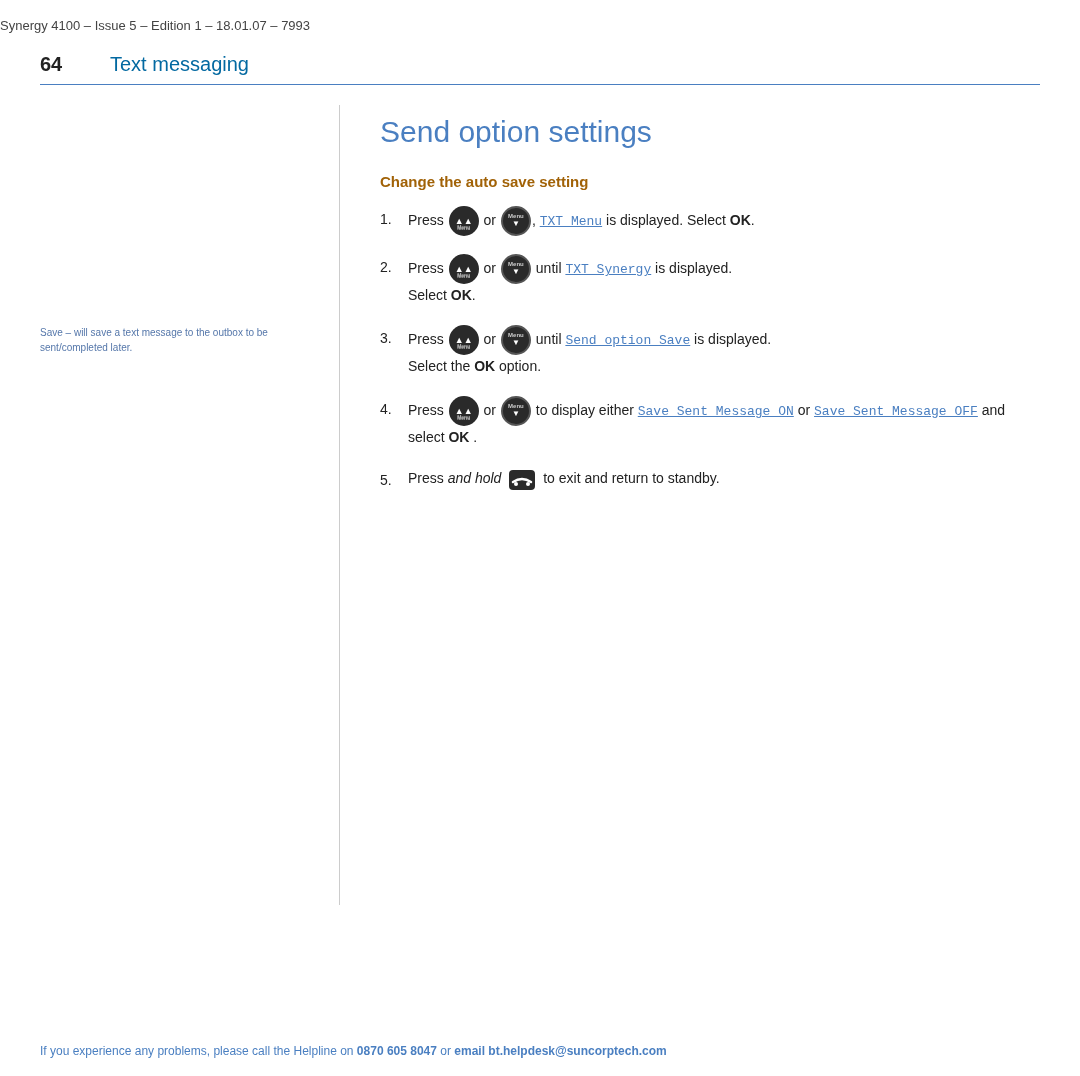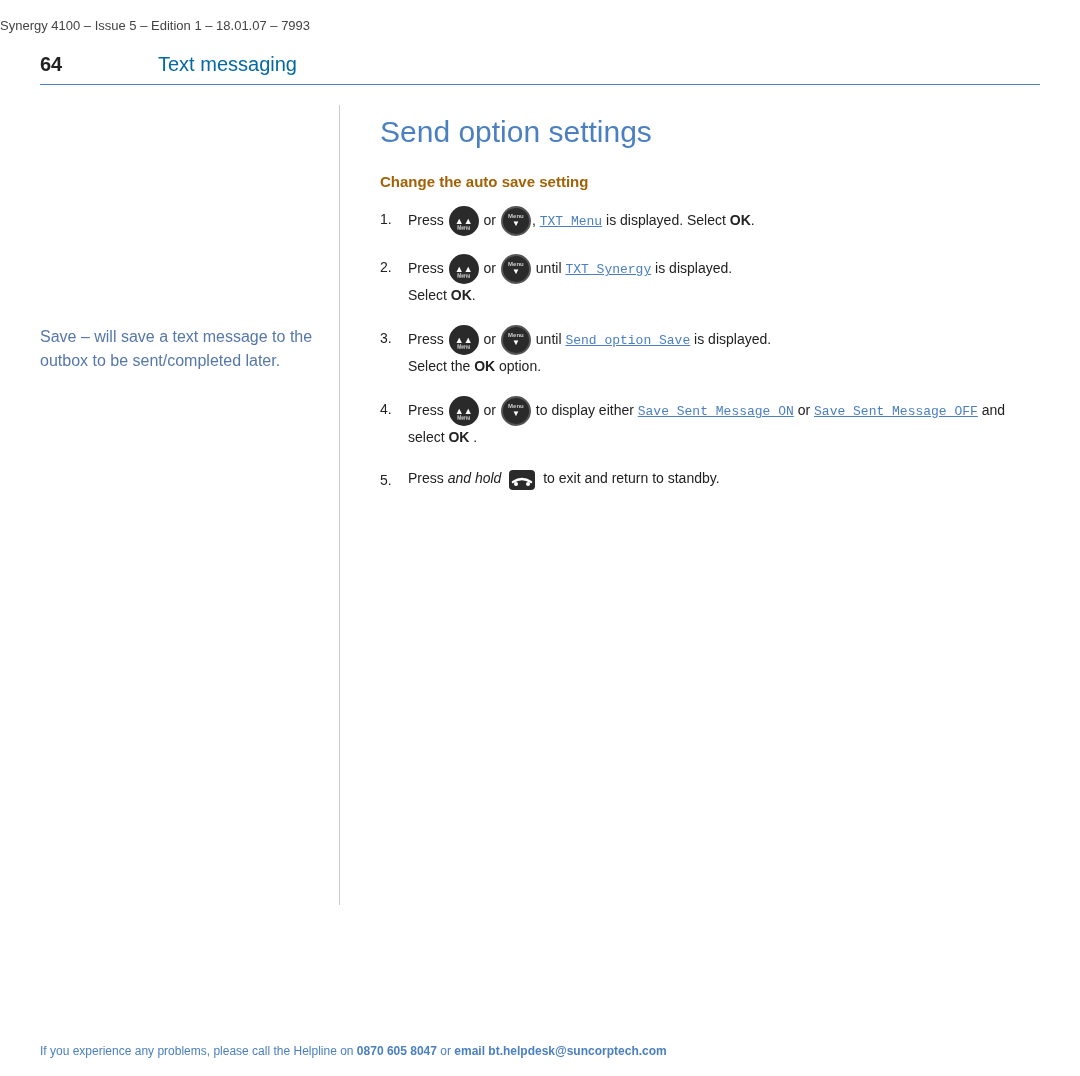--- a/index.html
+++ b/index.html
@@ -26,21 +26,20 @@
       flex-direction: column;
       padding: 0 40px;
     }
 
     .section-header {
       display: flex;
       align-items: center;
       padding: 10px 0 8px 0;
       border-bottom: 1.5px solid #4a7fc1;
       margin-bottom: 0;
-      gap: 48px;
     }
 
     .section-number {
       font-size: 20px;
       font-weight: bold;
       color: #222;
       min-width: 70px;
     }
 
     .section-title {
@@ -55,21 +54,21 @@
       padding-top: 20px;
       min-height: 820px;
     }
 
     .sidebar {
       width: 300px;
       min-width: 300px;
       padding-right: 20px;
       padding-top: 220px;
       border-right: 1px solid #cccccc;
-      font-size: 16px;
+      font-size: 10px;
       color: #5577aa;
       line-height: 1.5;
     }
 
     .main-content {
       flex: 1;
       padding-left: 40px;
       padding-top: 10px;
     }
 

